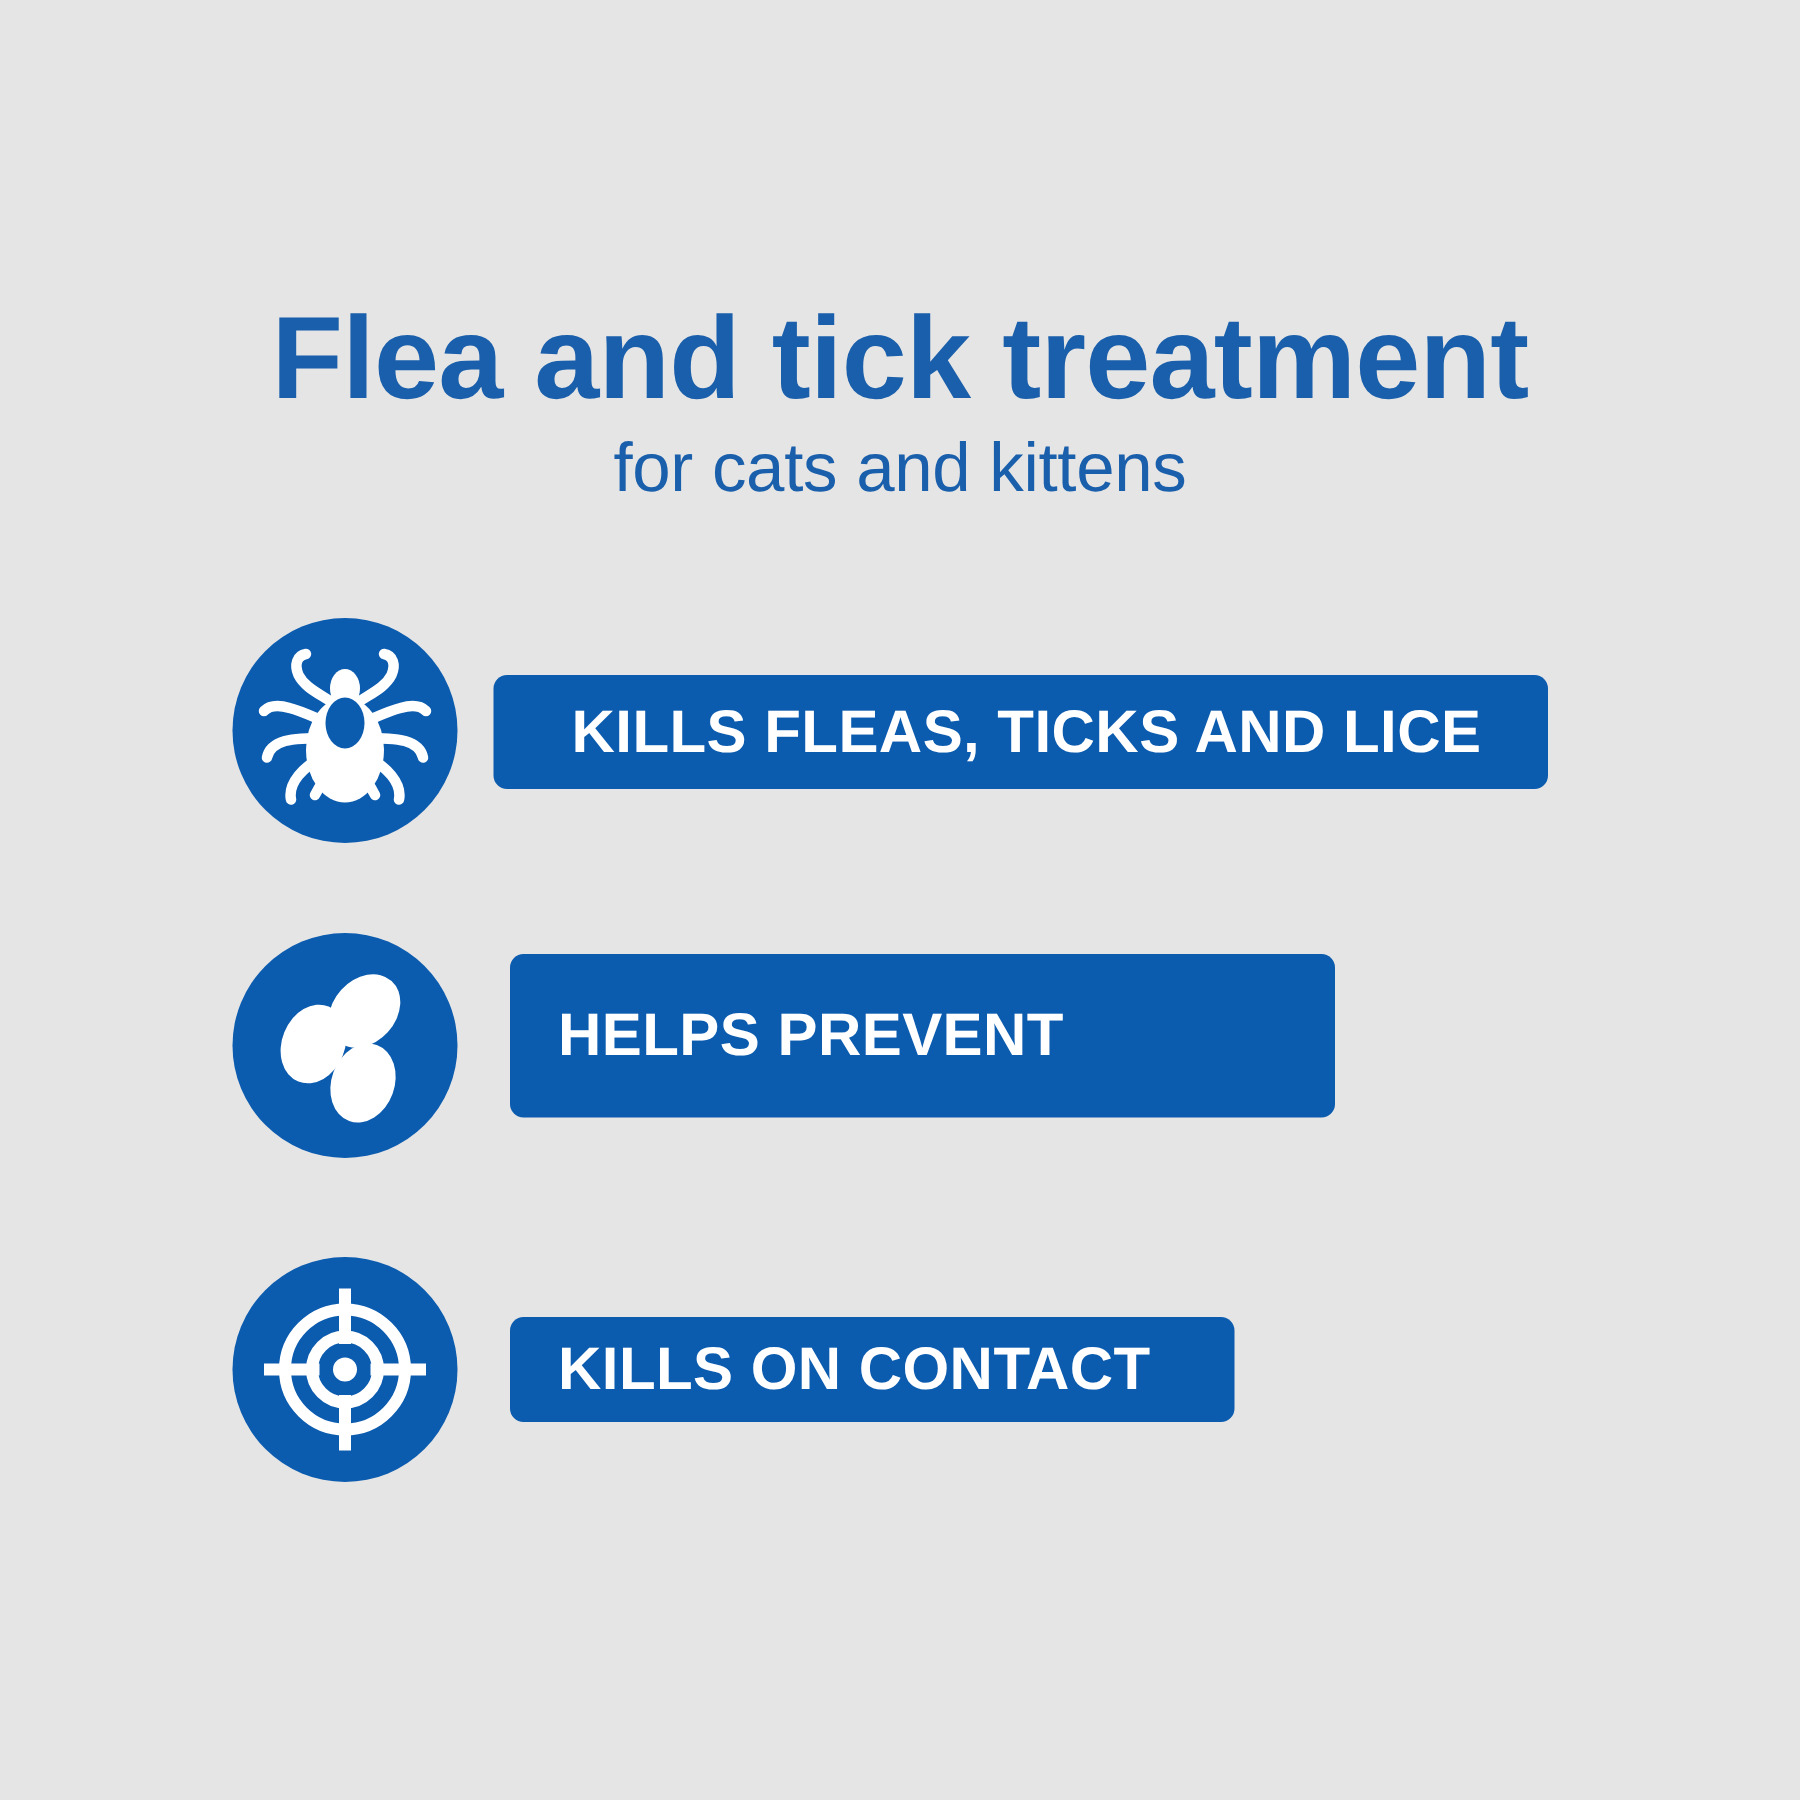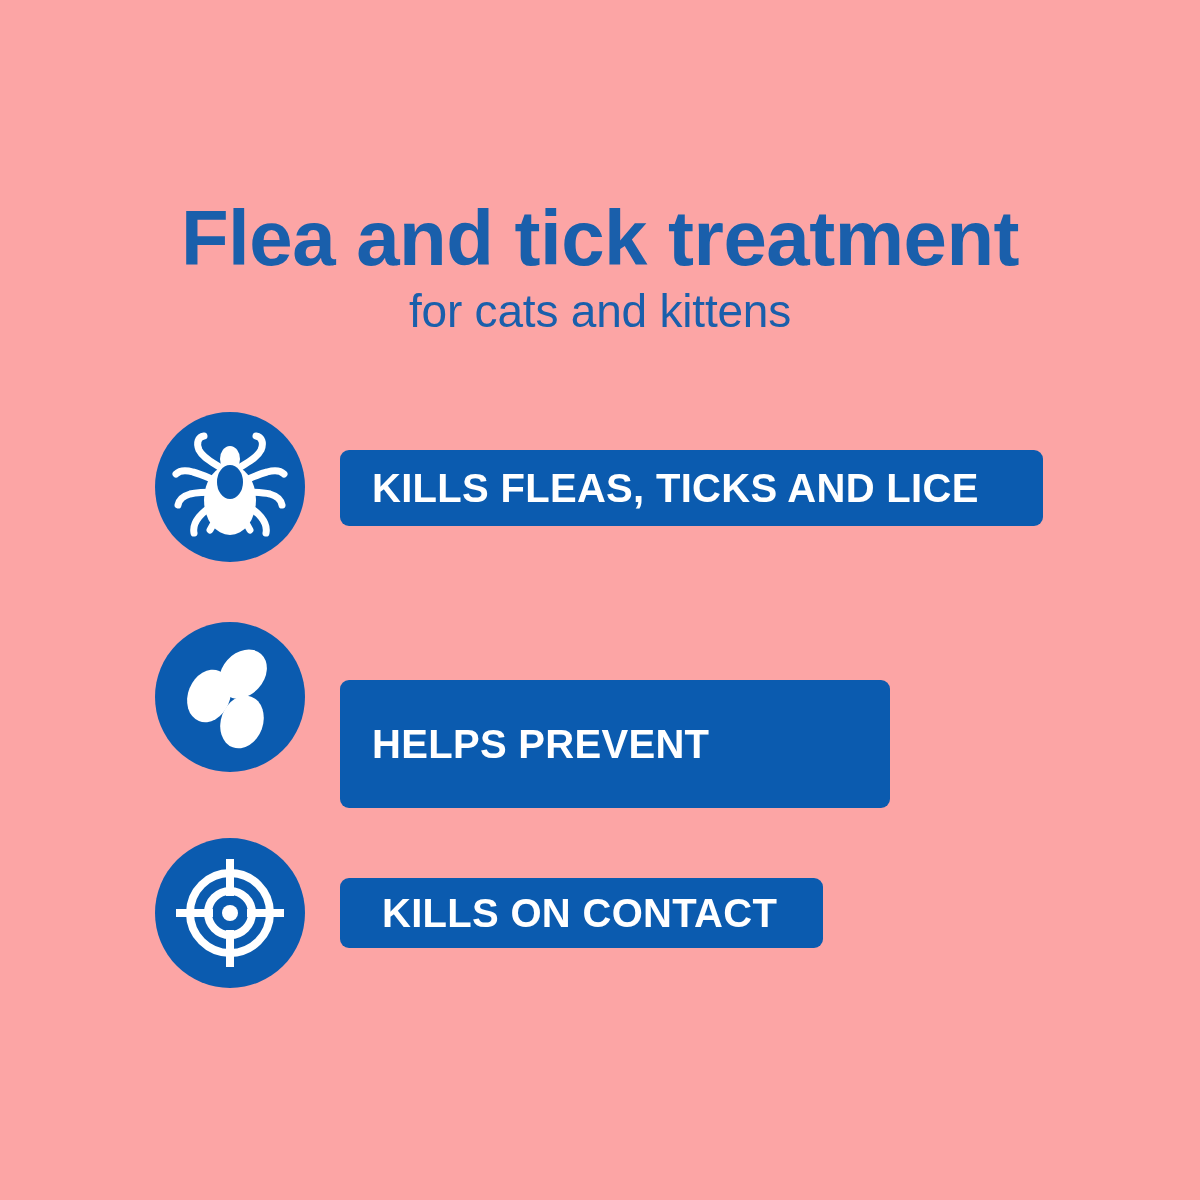--- a/index.html
+++ b/index.html
@@ -10,21 +10,21 @@
     width: 1200px;
     height: 1200px;
     background: #ace4fa;
     font-family: "Liberation Sans", sans-serif;
     overflow: hidden;
   }
   #page {
     position: relative;
     width: 1200px;
     height: 1200px;
-    background: #fca5a5;
+    background: #e5e5e5;
   }
 
   
   .headline {
     position: absolute;
     left: 0;
     top: 196px;
     width: 1200px;
     text-align: center;
   }
@@ -88,42 +88,41 @@
     font-family: "Liberation Sans", sans-serif;
     font-weight: bold;
     font-size: 40px;
     line-height: 47px;
     letter-spacing: 0.3px;
     white-space: nowrap;
   }
 
   
   .banner.b1 {
-    left: 185px;   
+    left: 174px;   
     top: 38px;     
     width: 703px;
     height: 76px;
-    padding-left: 32px;
+    padding-left: 52px;
   }
   
   .banner.b2 {
     left: 185px;   
     top: 14px;     
     width: 550px;
-    height: 128px;
+    height: 109px;
     padding-left: 32px;
-    margin-top: 44px;
   }
   
   .banner.b3 {
     left: 185px;   
     top: 40px;     
     width: 483px;
     height: 70px;
-    padding-left: 42px;
+    padding-left: 32px;
   }
 </style>
 </head>
 <body>
 
 <div id="page">
 
   <div class="headline">
     <span class="headline-main">Flea and tick treatment</span>
     <span class="headline-sub">for cats and kittens</span>

